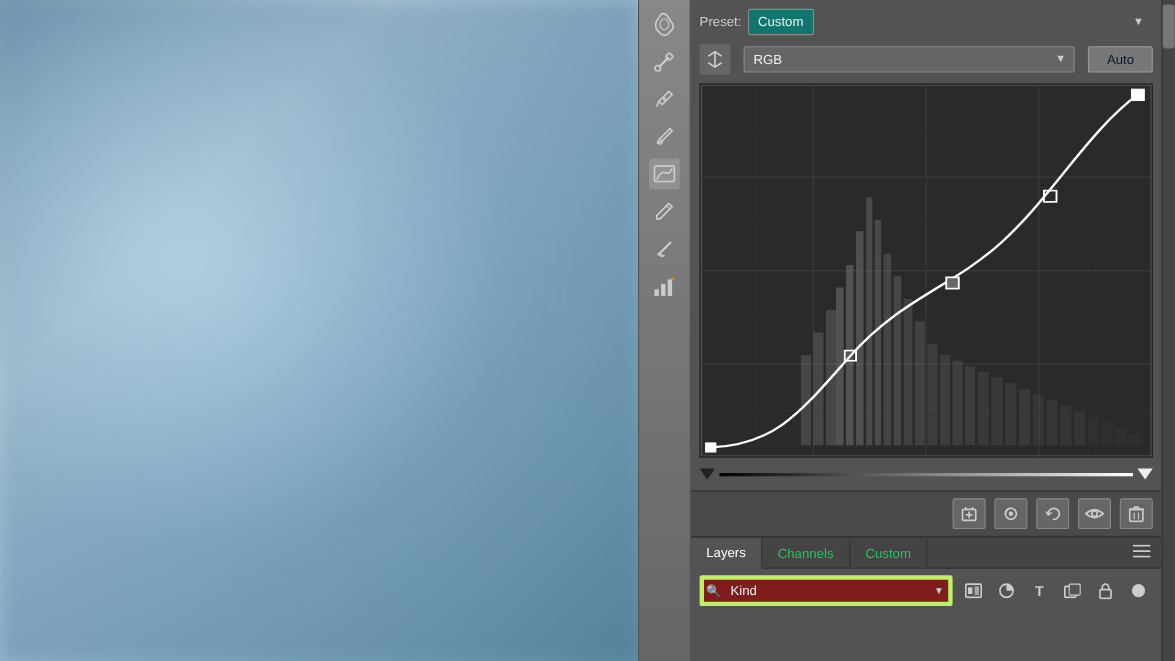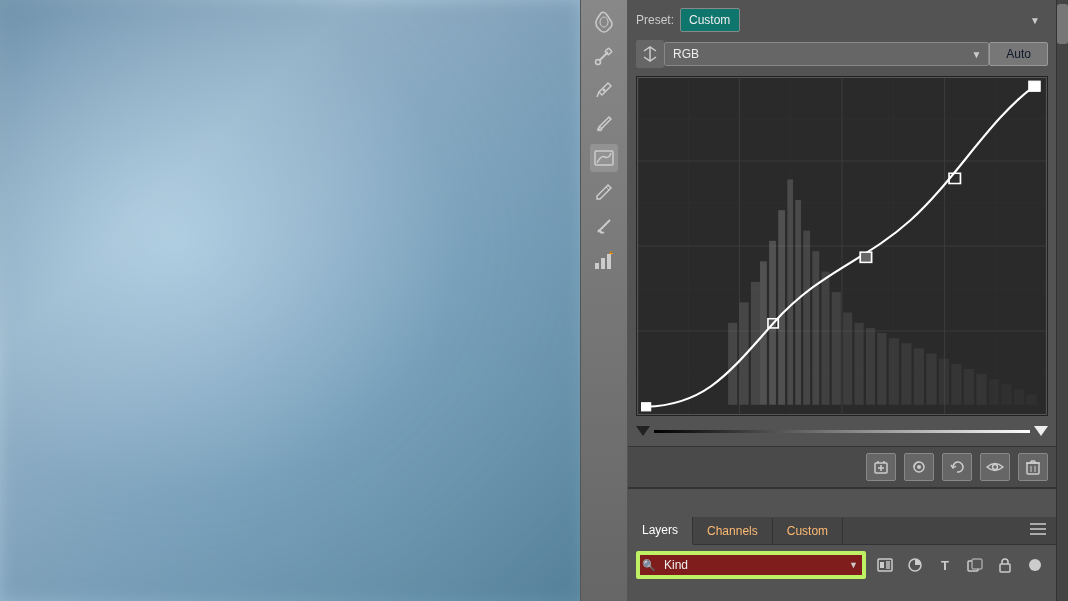--- a/index.html
+++ b/index.html
@@ -116,21 +116,21 @@
       transform: translateY(-50%);
       color: #ccc;
       font-size: 10px;
       pointer-events: none;
     }
 
     .channel-row {
       display: flex;
       align-items: center;
       margin-bottom: 8px;
-      gap: 0;
+      gap: 12px;
     }
 
     .small-icon-btn {
       width: 28px;
       height: 28px;
       background: #666;
       border: none;
       border-radius: 2px;
       color: #ccc;
       font-size: 14px;
@@ -254,26 +254,25 @@
     .layers-panel {
       background: #535353;
       border-top: 2px solid #333;
     }
 
     .layers-tabs {
       display: flex;
       align-items: center;
       background: #444;
       border-bottom: 1px solid #333;
-      margin-top: 28px;
     }
 
     .layer-tab {
       padding: 6px 14px;
-      color: #fdba74;
+      color: #22c55e;
       cursor: pointer;
       font-size: 12px;
       border-right: 1px solid #333;
     }
 
     .layer-tab.active {
       background: #535353;
       color: #fff;
       border-bottom: 2px solid #535353;
       margin-bottom: -1px;

